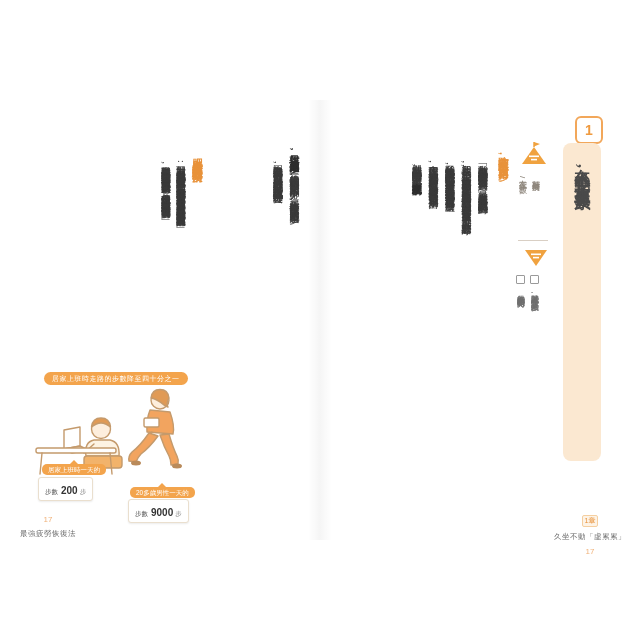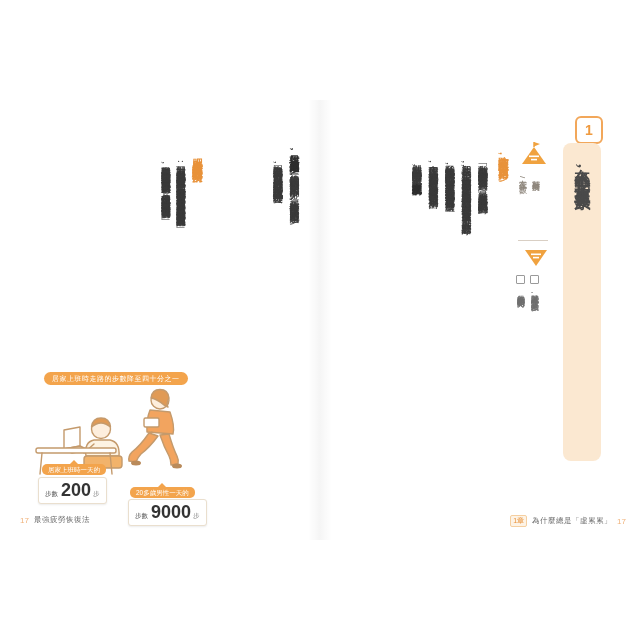--- a/index.html
+++ b/index.html
@@ -50,26 +50,26 @@
   .scene{position:absolute;left:0;top:14px;}
   .callout{position:absolute;font-family:"Liberation Sans",sans-serif;}
   .ctab{position:absolute;background:#f3a44c;color:#fff;font-size:6.5px;line-height:11px;height:11px;
         padding:0 6px;border-radius:5px;white-space:nowrap;font-family:"Liberation Sans",sans-serif;}
   .ctab:before{content:"";position:absolute;top:-4px;left:50%;margin-left:-4px;border-left:4px solid transparent;
         border-right:4px solid transparent;border-bottom:4px solid #f3a44c;}
   .cbox{position:absolute;background:#fff;border:1px solid #eadfce;border-radius:3px;
         box-shadow:0 1px 2px rgba(0,0,0,.08);padding:2px 6px;white-space:nowrap;
         font-family:"Liberation Sans",sans-serif;}
   .clabel{font-size:6.5px;color:#555;margin-right:3px;}
-  .cvalue{font-size:18px;font-weight:700;color:#333;}
+  .cvalue{font-size:10px;font-weight:700;color:#333;}
   .cunit{font-size:6.5px;color:#888;margin-left:2px;}
 
   
   .footer{position:absolute;top:515px;font-family:"Liberation Sans",sans-serif;font-size:7.5px;
-          color:#777;display:flex;align-items:center;gap:5px;}
+          color:#777;display:flex;align-items:center;gap:5px;flex-direction:column;}
   .fl{left:20px;}
   .fr{right:14px;}
   .pnum{color:#f0b27a;font-size:8px;}
   .chap-badge{color:#e8923a;border:1px solid #f5cfa0;border-radius:2px;padding:0 2px;font-size:7px;
           background:#fdf3e6;}
   .ftitle{color:#6b6b6b;letter-spacing:.5px;}
 </style>
 </head>
 <body>
 
@@ -119,21 +119,21 @@
       <p class="sect">防疫宅在家,每天只走兩百步</p>
       <p class="ind"><span>我在前言中曾提到「容易疲勞與年齡等因素無關,絕大多數是因為體力衰退。」最近發生在我朋友身上的事,更讓我認為自己的觀點是對的。</span></p>
       <p class="ind"><span>我這位朋友二十八歲,未婚,目前任職於東京都內某製造商,一個人住在單間公寓裡,有天他與我在線上聊天時,提到自從新冠肺炎疫情以來,「腰和背都會痠痛,而且很容易累,還胖了五公斤,到底該怎麼辦才好?」</span></p>
       <p class="ind"><span>我聽了他的陳述後大概了解到,他任職的公司在疫情期間,主要是採取居家上班的模式,在這之前他每天都要到公司工作,但現在一個月只需要進辦公室一次。</span></p>
       <p class="ind"><span>在家上班的工作日,他幾乎整天都坐在電腦前工作,吃飯主要也是以叫外送為主,我這位友人其實原本就比較「宅」,現在更幾乎足不出戶。</span></p>
       <p class="ind"><span>我請朋友試著用智慧型手機的計步功能,記錄一下自己一天走多少步,結果</span><span class="b">在家上班的工</span></p>
     </div>
 
     <div class="footer fr">
       <span class="chap-badge">1章</span>
-      <span class="ftitle">為什麼總是「虛累累」</span>
+      <span class="ftitle">久坐不動「虛累累」</span>
       <span class="pnum">17</span>
     </div>
   </section>
 
   <section>
     <div class="body vt body-la">
       <p><span class="b">作日,平均一天竟然只走了兩百步</span><span>。二十幾歲的男性一天的平均步數為八千步,兩百步只占了八千步的四十分之一。居家工作時如果沒有外出散散步,一天走路的步數就是這麼少。</span></p>
       <p class="ind"><span>因為他沒有運動的習慣,目前也沒有女朋友,所以一到假日就從早到晚打電動,晚上也是在遊戲玩累了的情況下才去睡覺。</span></p>
     </div>
 

